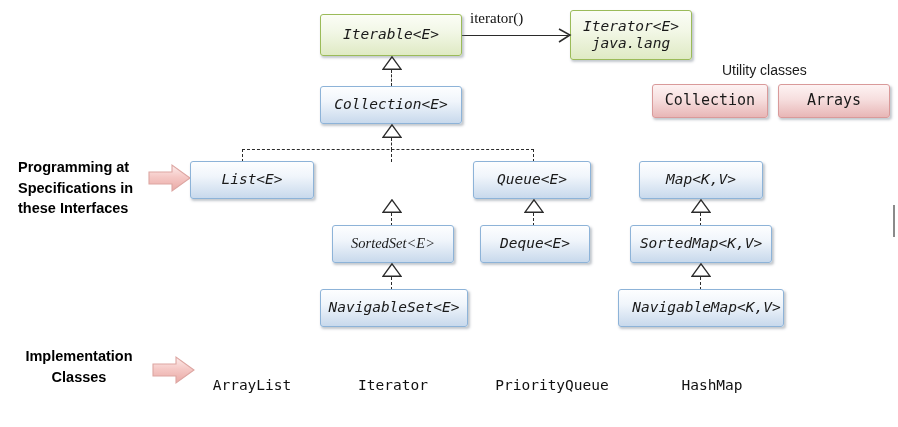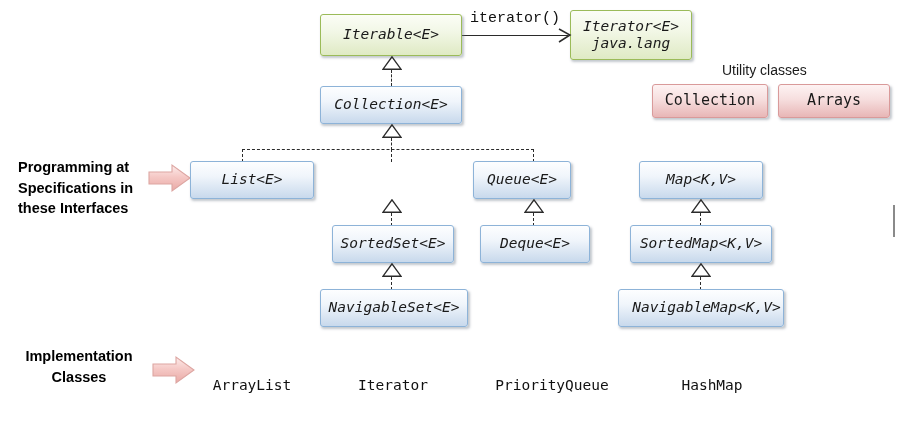--- a/index.html
+++ b/index.html
@@ -72,21 +72,21 @@
     position:absolute;
     font-family:"DejaVu Sans Mono", monospace;
     font-size:14.5px;color:#111;
     line-height:1.45;
     text-align:center;
     white-space:pre;
   }
 
   .iterlabel{
     position:absolute;
-    font-family:Liberation Mono, monospace;
+    font-family:Liberation Serif, serif;
     font-size:15px;color:#111;white-space:nowrap;
   }
 
   
   .callout{position:absolute;z-index:4;}
 
   
   .edge-tick{
     position:absolute;background:#8a8a8a;width:2px;z-index:2;
   }
@@ -169,29 +169,29 @@
 
   <div class="box blue" style="left:320px;top:86px;width:142px;height:38px;">
     <span>Collection&lt;E&gt;</span>
   </div>
 
   <div class="box blue" style="left:190px;top:161px;width:124px;height:38px;">
     <span>List&lt;E&gt;</span>
   </div>
 
 
-  <div class="box blue" style="left:473px;top:161px;width:98px;height:38px;">
+  <div class="box blue" style="left:473px;top:161px;width:118px;height:38px;">
     <span>Queue&lt;E&gt;</span>
   </div>
 
   <div class="box blue" style="left:639px;top:161px;width:124px;height:38px;">
     <span>Map&lt;K,V&gt;</span>
   </div>
 
-  <div class="box blue" style="left:332px;top:225px;width:122px;height:38px;">
+  <div class="box blue" style="left:332px;top:225px;width:122px;height:38px;font-family:Liberation Serif, serif;">
     <span>SortedSet&lt;E&gt;</span>
   </div>
 
   <div class="box blue" style="left:480px;top:225px;width:110px;height:38px;">
     <span>Deque&lt;E&gt;</span>
   </div>
 
   <div class="box blue" style="left:630px;top:225px;width:142px;height:38px;">
     <span>SortedMap&lt;K,V&gt;</span>
   </div>

